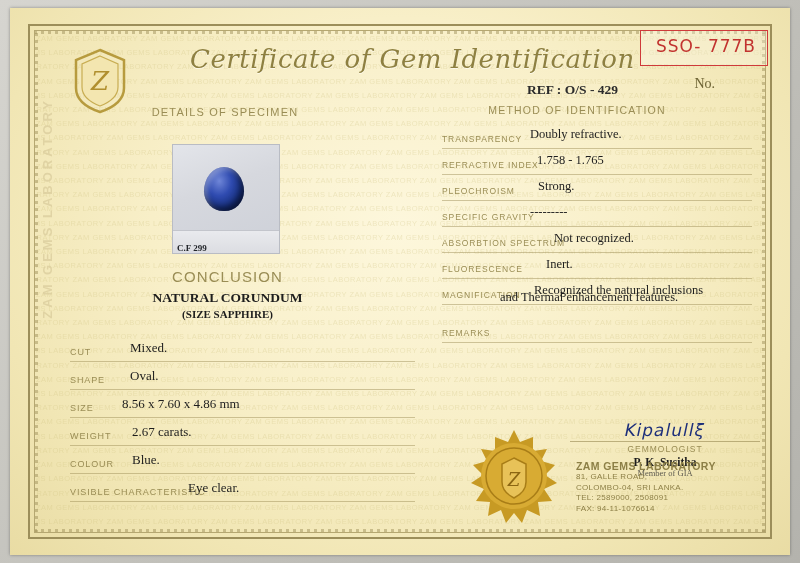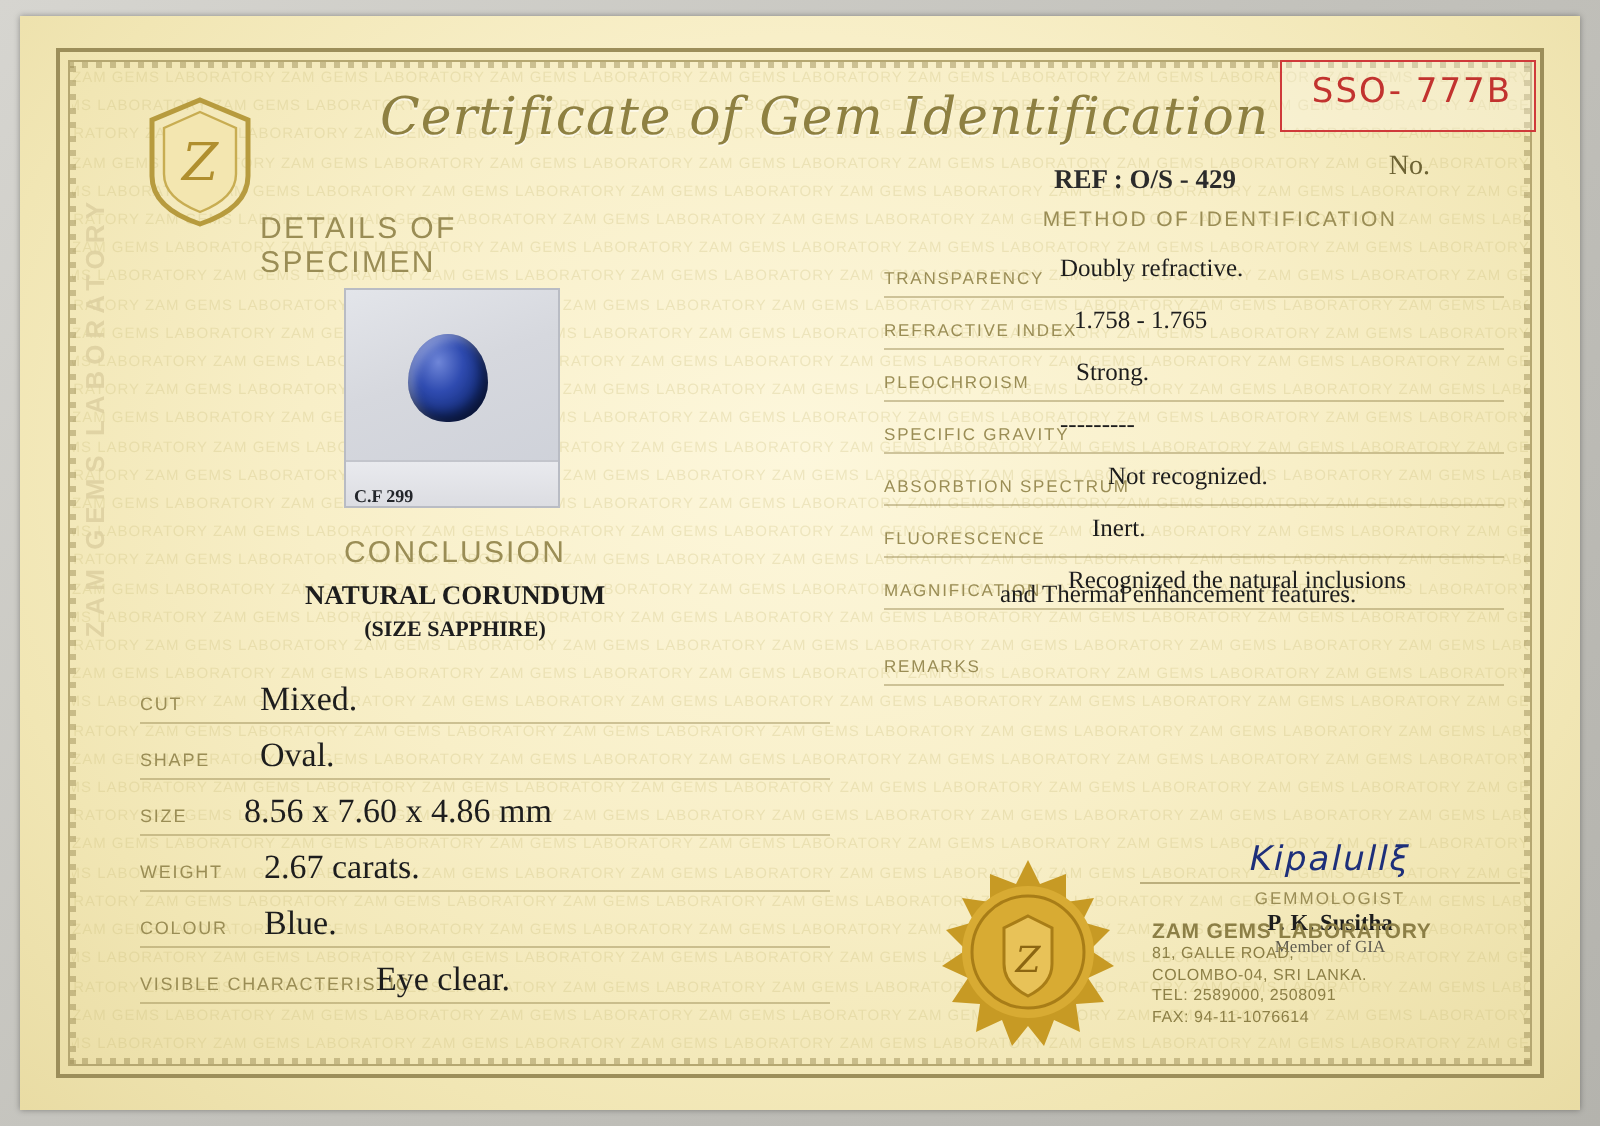--- a/index.html
+++ b/index.html
@@ -123,23 +123,24 @@
   }
   .handwritten{
     position:absolute;right:34px;top:28px;
     font-family:"DejaVu Sans", sans-serif;
     font-size:17px;color:#c2332f;
     letter-spacing:1px;
   }
 
   .sec-head{
     font-family:"Liberation Sans", sans-serif;
-    font-size:15px;
+    font-size:11px;
     letter-spacing:1.2px;
     color:#9a8d55;
+    text-align:center;
   }
   .right-head{
     font-family:"Liberation Sans", sans-serif;
     font-size:10.5px;
     letter-spacing:1.2px;
     color:#9a8d55;
     text-align:center;
     margin-bottom:10px;
   }
 
@@ -196,21 +197,21 @@
     height:28px;
   }
   .prop-row .lbl{
     position:absolute;left:0;top:9px;
     font-family:"Liberation Sans", sans-serif;
     font-size:9px;letter-spacing:.9px;color:#9a8d55;
   }
   .prop-row .val{
     position:absolute;top:2px;
     font-family:"Liberation Serif",serif;
-    font-size:17px;color:#1d1d1d;
+    font-size:13px;color:#1d1d1d;
   }
   .prop-row .rule{
     position:absolute;left:0;right:0;bottom:4px;height:1px;
     background:rgba(150,135,80,.45);
   }
 
   
   .id-list{position:absolute;left:432px;top:118px;width:310px;}
   .id-row{position:relative;height:26px;}
   .id-row .lbl{
@@ -387,21 +388,21 @@
           <div class="val" style="left: 62px;">Blue.</div>
           <div class="rule"></div>
         </div>
         <div class="prop-row">
           <div class="lbl">VISIBLE CHARACTERISTIC</div>
           <div class="val" style="left: 118px;">Eye clear.</div>
           <div class="rule"></div>
         </div>
       </div>
 
-    <div class="right-head" style="position:absolute;left:445px;top:96px;width:310px;text-align:center;">METHOD OF IDENTIFICATION</div>
+    <div class="right-head" style="position:absolute;left:412px;top:96px;width:310px;text-align:center;">METHOD OF IDENTIFICATION</div>
 
     <div class="id-list" id="idrows">
         <div class="id-row">
           <div class="lbl">TRANSPARENCY</div>
           <div class="val" style="left: 88px;">Doubly refractive.</div>
           <div class="rule"></div>
         </div>
         <div class="id-row">
           <div class="lbl">REFRACTIVE INDEX</div>
           <div class="val" style="left: 95px;">1.758 - 1.765</div>

